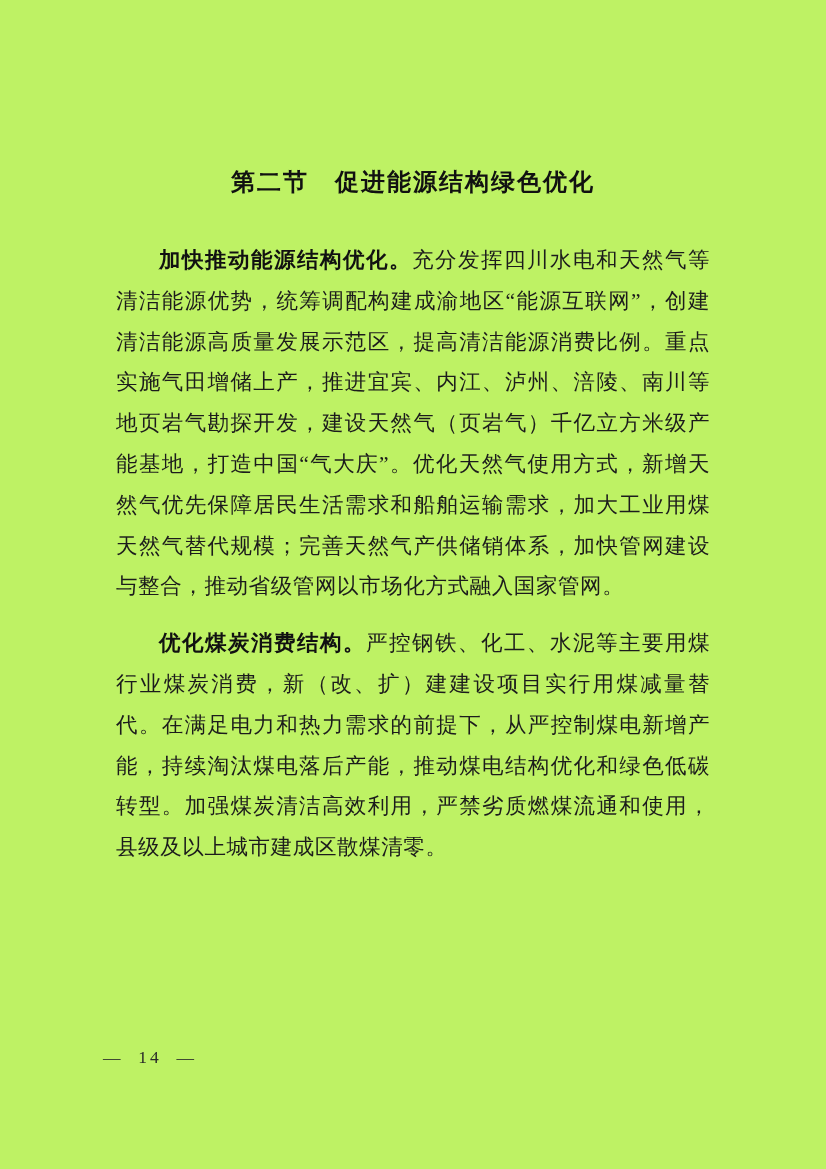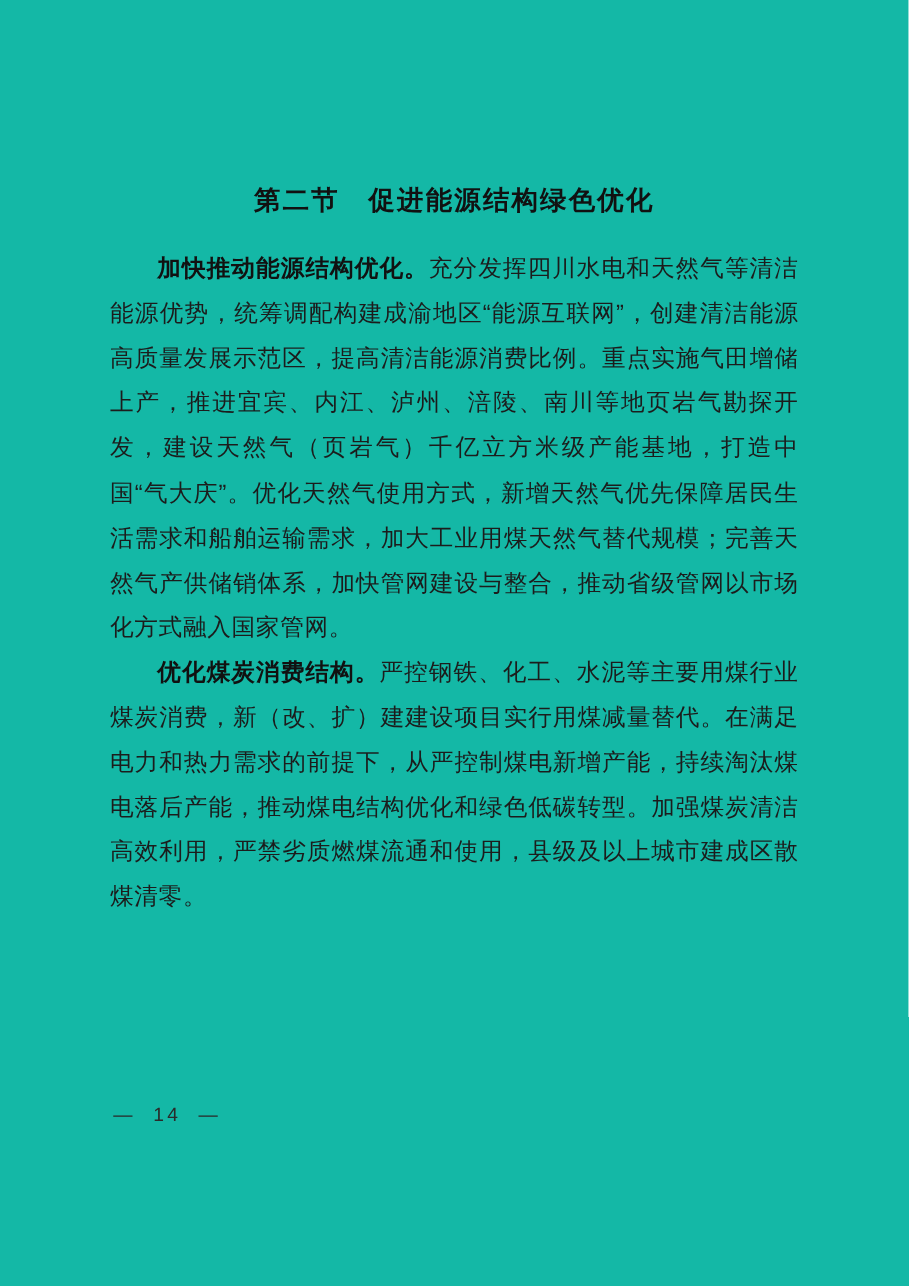--- a/index.html
+++ b/index.html
@@ -4,23 +4,23 @@
 <style>
   html, body {
     margin: 0;
     padding: 0;
     background: #ffffff;
   }
   .page {
     position: relative;
     width: 826px;
     height: 1169px;
-    background: #14b8a6;
+    background: #bef264;
     overflow: hidden;
-    font-family: Liberation Sans, sans-serif;
+    font-family: Liberation Serif, serif;
     color: #1c1c1c;
   }
   .doc-title {
     position: absolute;
     top: 166px;
     left: 0;
     width: 826px;
     margin: 0;
     text-align: center;
     font-size: 24px;
@@ -28,36 +28,36 @@
     letter-spacing: 2px;
     color: #111111;
   }
   .body-text {
     position: absolute;
     top: 224px;
     left: 100px;
     width: 626px;
   }
   .para {
-    margin: 0;
+    margin: 16px;
     font-size: 21.5px;
     line-height: 40.8px;
     text-align: justify;
     text-justify: inter-character;
     text-indent: 2em;
     letter-spacing: 0.6px;
     color: #1c1c1c;
   }
   .para .lead {
     font-weight: bold;
     color: #111111;
   }
   .page-number {
     position: absolute;
-    top: 1003px;
+    top: 1047px;
     left: 103px;
     font-size: 17.5px;
     letter-spacing: 3px;
     color: #2a2a2a;
     white-space: pre;
   }
 </style>
 </head>
 <body>
 

